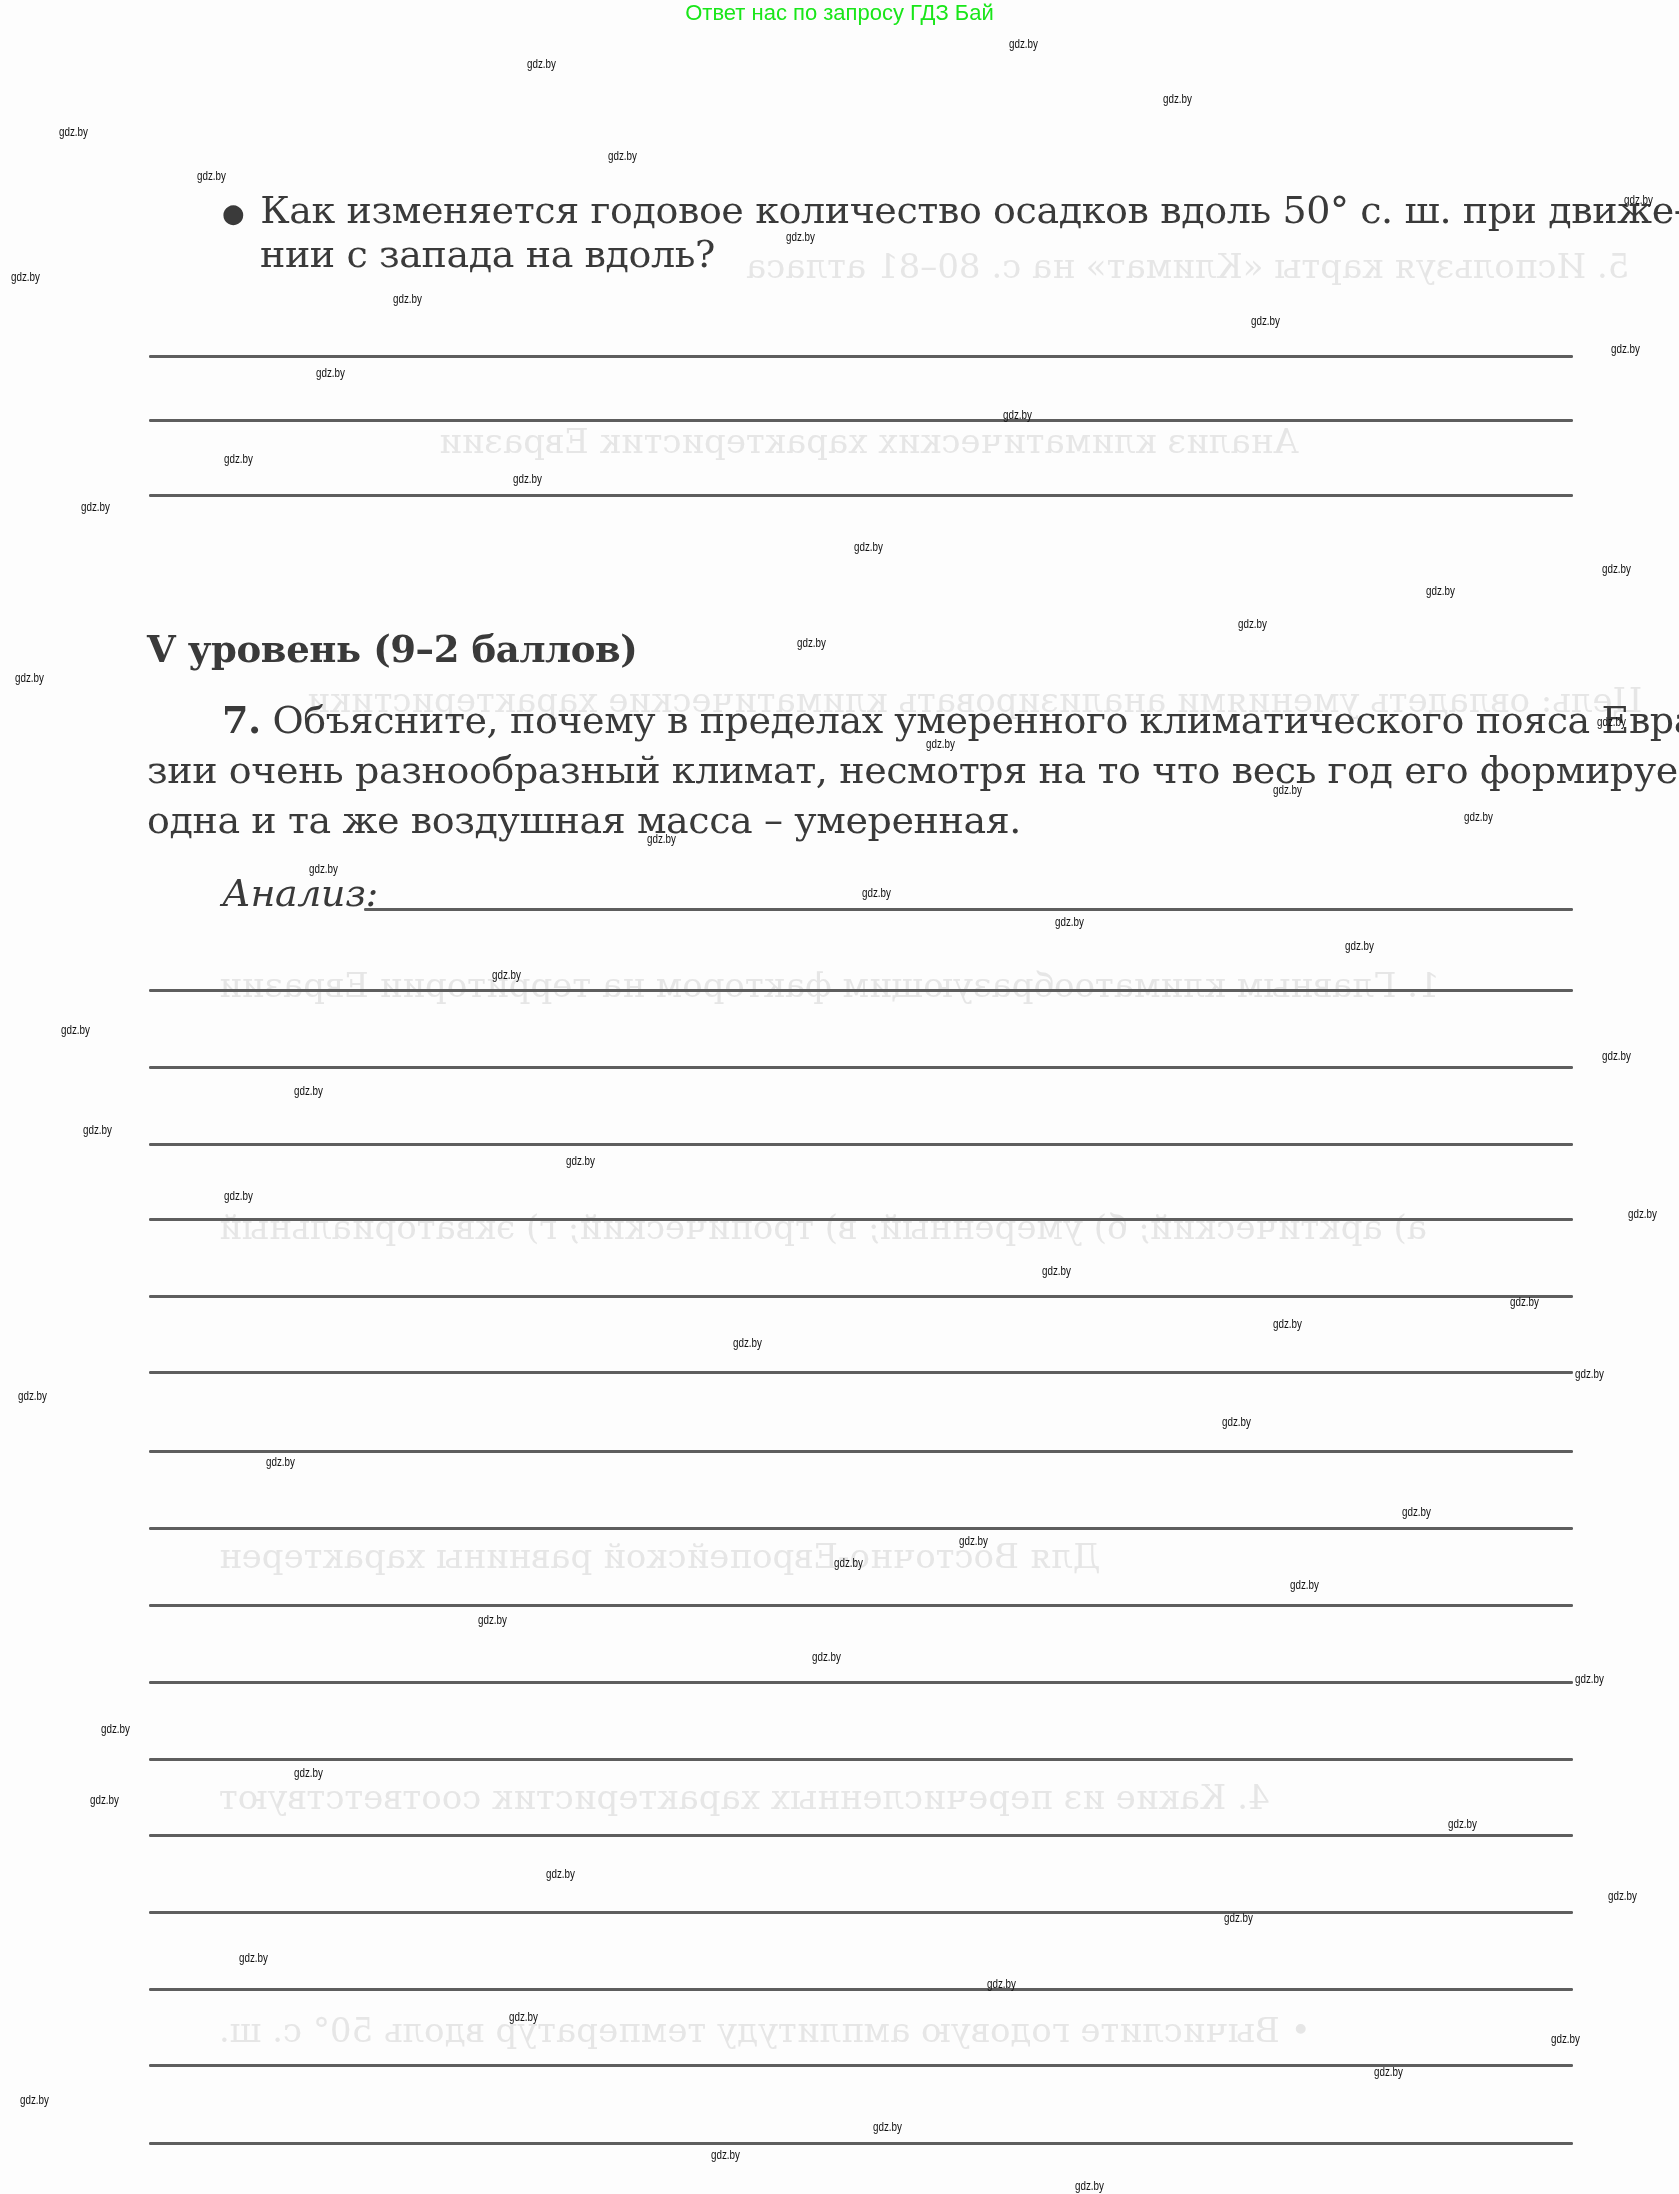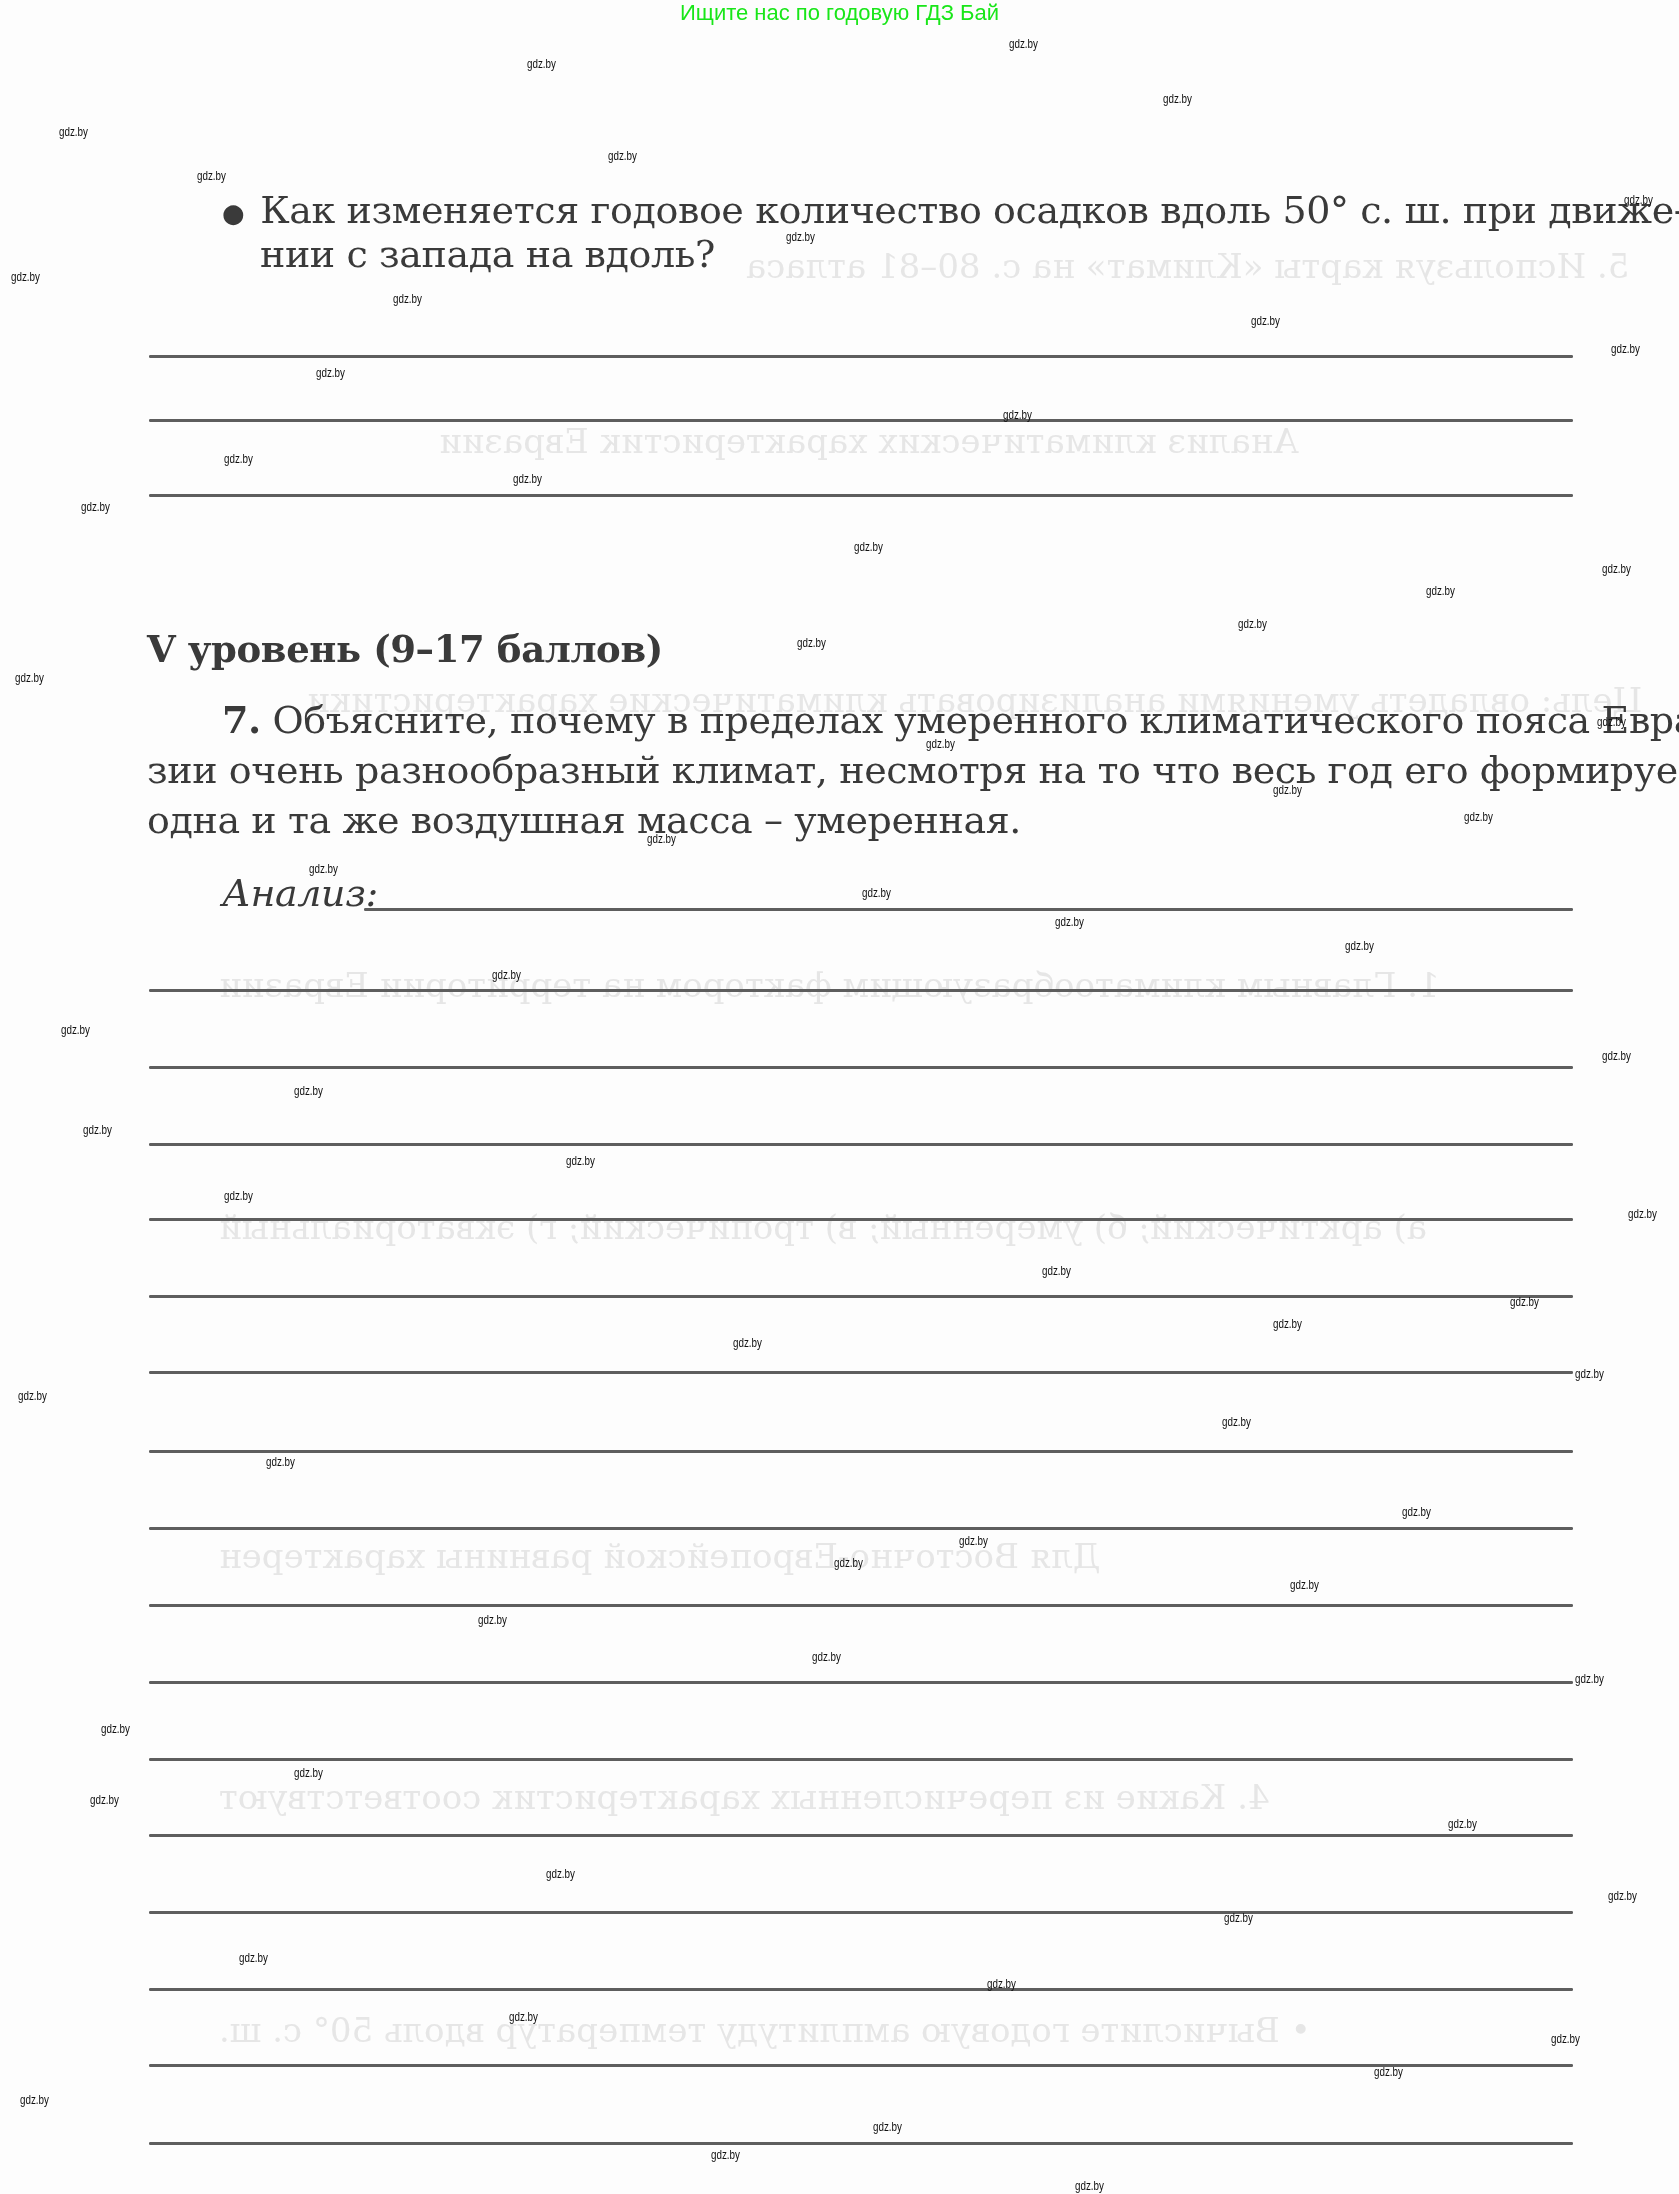--- a/index.html
+++ b/index.html
@@ -31,41 +31,41 @@
       left: 149px; width: 1424px; border-radius: 1.3px;
     }
     .wm {
       position: absolute; font-family: "Liberation Sans", sans-serif; font-size: 12.3px;
       color: #111; transform: scaleX(0.8); transform-origin: left top; white-space: nowrap;
     }
   </style>
 </head>
 <body>
 
-<div class="top-banner">Ищите нас по годовую ГДЗ Бай</div>
+<div class="top-banner">Ответ нас по запросу ГДЗ Бай</div>
 
 <div class="ghost" style="left:746px; top:246px;">5. Используя карты «Климат» на с. 80–81 атласа</div>
 <div class="ghost" style="left:439px; top:421px;">Анализ климатических характеристик Евразии</div>
 <div class="ghost" style="left:307px; top:680px;">Цель: овладеть умениями анализировать климатические характеристики</div>
 <div class="ghost" style="left:219px; top:965px;">1. Главным климатообразующим фактором на территории Евразии</div>
 <div class="ghost" style="left:219px; top:1207px;">а) арктический; б) умеренный; в) тропический; г) экваториальный</div>
 <div class="ghost" style="left:219px; top:1536px;">Для Восточно-Европейской равнины характерен</div>
 <div class="ghost" style="left:219px; top:1777px;">4. Какие из перечисленных характеристик соответствуют</div>
 <div class="ghost" style="left:219px; top:2010px;">• Вычислите годовую амплитуду температур вдоль 50° с. ш.</div>
 
 <div class="text" style="left:222px; top:184px;">
   <span class="bullet">●</span><span>Как изменяется годовое количество осадков вдоль 50° с. ш. при движе-</span>
 </div>
 <div class="text" style="left:260px; top:228px;">нии с запада на вдоль?</div>
 
 <div class="line" style="top:355px;"></div>
 <div class="line" style="top:419px;"></div>
 <div class="line" style="top:494px;"></div>
 
-<div class="text heading" style="left:147px; top:623px;">V уровень (9–17 баллов)</div>
+<div class="text heading" style="left:147px; top:623px;">V уровень (9–2 баллов)</div>
 
 <div class="text" style="left:222px; top:693px;">
   <span class="qnum">7.</span>
   <span>Объясните, почему в пределах умеренного климатического пояса Евра-</span>
 </div>
 <div class="text" style="left:147px; top:744px;">зии очень разнообразный климат, несмотря на то что весь год его формирует</div>
 <div class="text" style="left:147px; top:794px;">одна и та же воздушная масса – умеренная.</div>
 
 <div class="text answer-label" style="left:222px; top:867px;">Анализ:</div>
 

